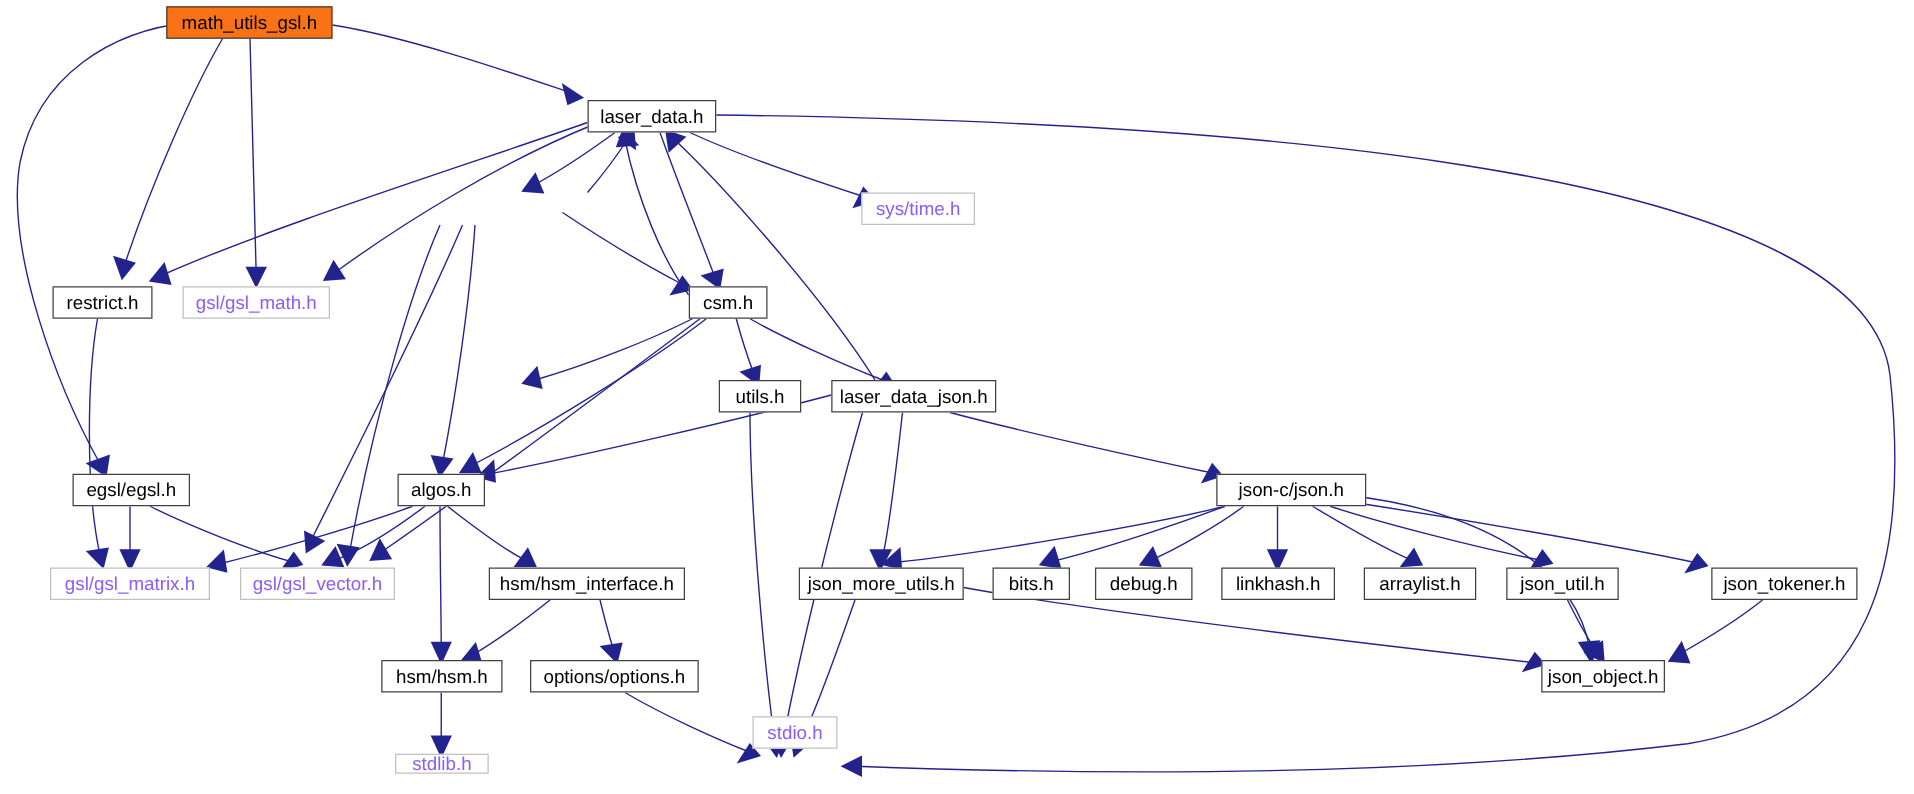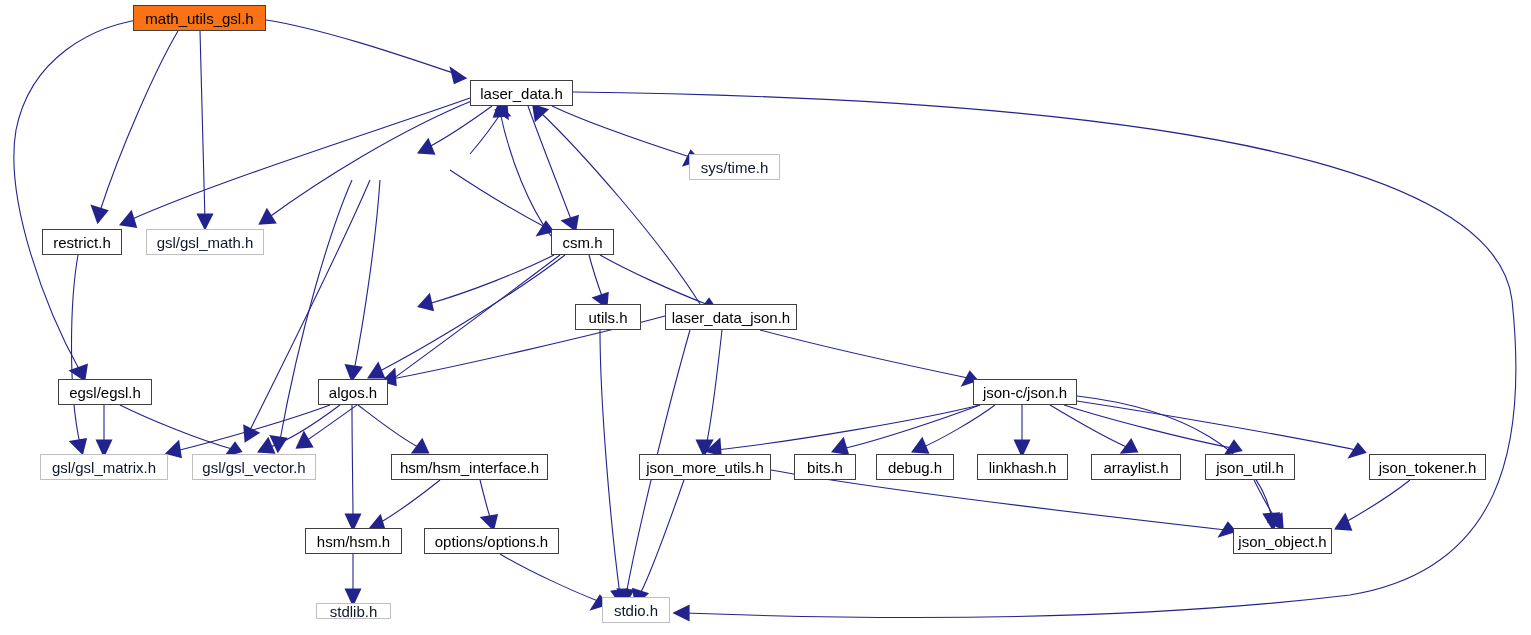--- a/index.html
+++ b/index.html
@@ -17,21 +17,21 @@
     background:#ffffff;
     border:1px solid #000000;
     display:flex;align-items:center;justify-content:center;
     white-space:nowrap;
     color:#000000;
     font-size:15px;
     line-height:1;
     letter-spacing:0px;
   }
   .node.local{border:1px solid #404040;}
-  .node.system{border:1px solid #c0c0c0;color:#0f172a;}
+  .node.system{border:1px solid #c0c0c0;color:#8b5cf6;}
   .node.root{background:#f97316;border:1px solid #404040;}
   .node span{pointer-events:none;}
 </style>
 </head>
 <body>
 
 <div id="canvas">
   <svg id="edges" viewBox="0 0 1531 635" preserveAspectRatio="none">
       <path d="M 266,20 C 330,30 420,62 462,76" fill="none" stroke="#23238e" stroke-width="1.1"></path>
       <polygon points="464,78 452,70 455,82" fill="#23238e" stroke="#23238e" stroke-width="3.2" stroke-linejoin="miter"></polygon>
@@ -157,21 +157,21 @@
     </div>
     <div class="node local" style="left: 665px; top: 304px; width: 132px; height: 26px;">
       <span>laser_data_json.h</span>
     </div>
     <div class="node local" style="left: 58px; top: 379px; width: 94px; height: 26px;">
       <span>egsl/egsl.h</span>
     </div>
     <div class="node local" style="left: 318px; top: 379px; width: 70px; height: 26px;">
       <span>algos.h</span>
     </div>
-    <div class="node local" style="left: 973px; top: 379px; width: 104px; height: 26px;">
+    <div class="node local" style="left: 973px; top: 379px; width: 120px; height: 26px;">
       <span>json-c/json.h</span>
     </div>
     <div class="node system" style="left: 40px; top: 454px; width: 128px; height: 26px;">
       <span>gsl/gsl_matrix.h</span>
     </div>
     <div class="node system" style="left: 192px; top: 454px; width: 124px; height: 26px;">
       <span>gsl/gsl_vector.h</span>
     </div>
     <div class="node local" style="left: 391px; top: 454px; width: 157px; height: 26px;">
       <span>hsm/hsm_interface.h</span>
@@ -202,16 +202,16 @@
     </div>
     <div class="node local" style="left: 424px; top: 528px; width: 135px; height: 26px;">
       <span>options/options.h</span>
     </div>
     <div class="node local" style="left: 1233px; top: 528px; width: 99px; height: 26px;">
       <span>json_object.h</span>
     </div>
     <div class="node system" style="left: 316px; top: 603px; width: 75px; height: 16px;">
       <span>stdlib.h</span>
     </div>
-    <div class="node system" style="left: 602px; top: 597px; width: 68px; height: 26px;">
+    <div class="node system" style="left: 602px; top: 573px; width: 68px; height: 26px;">
       <span>stdio.h</span>
     </div>
   </div>
 
 </body></html>

